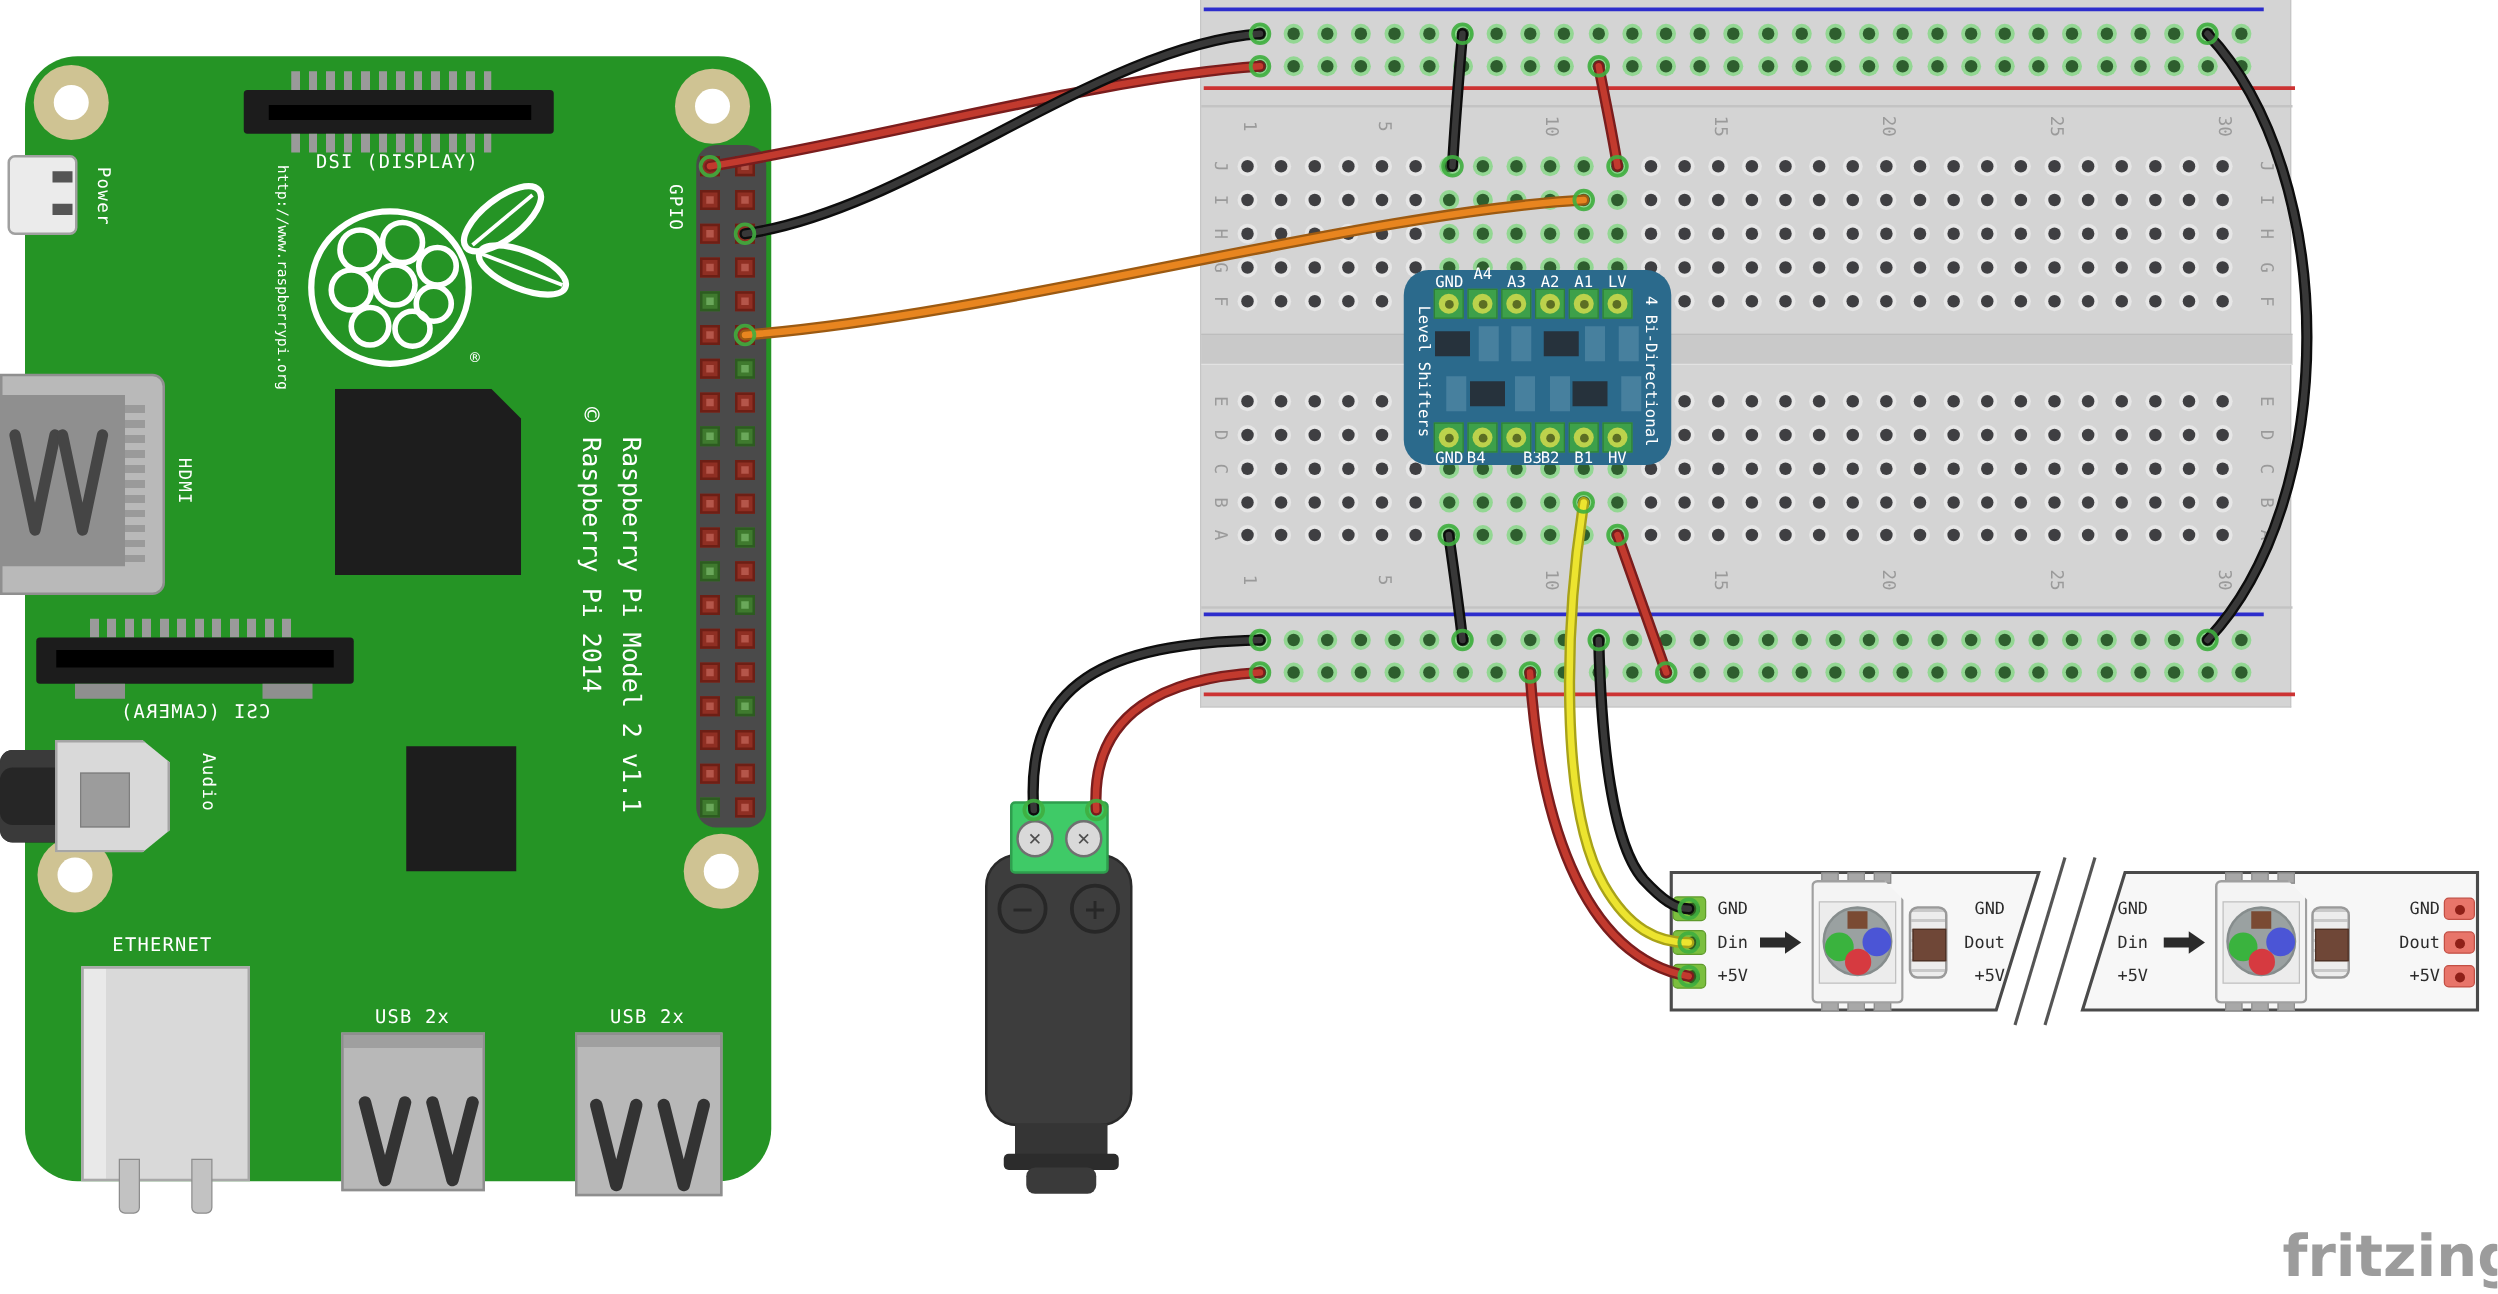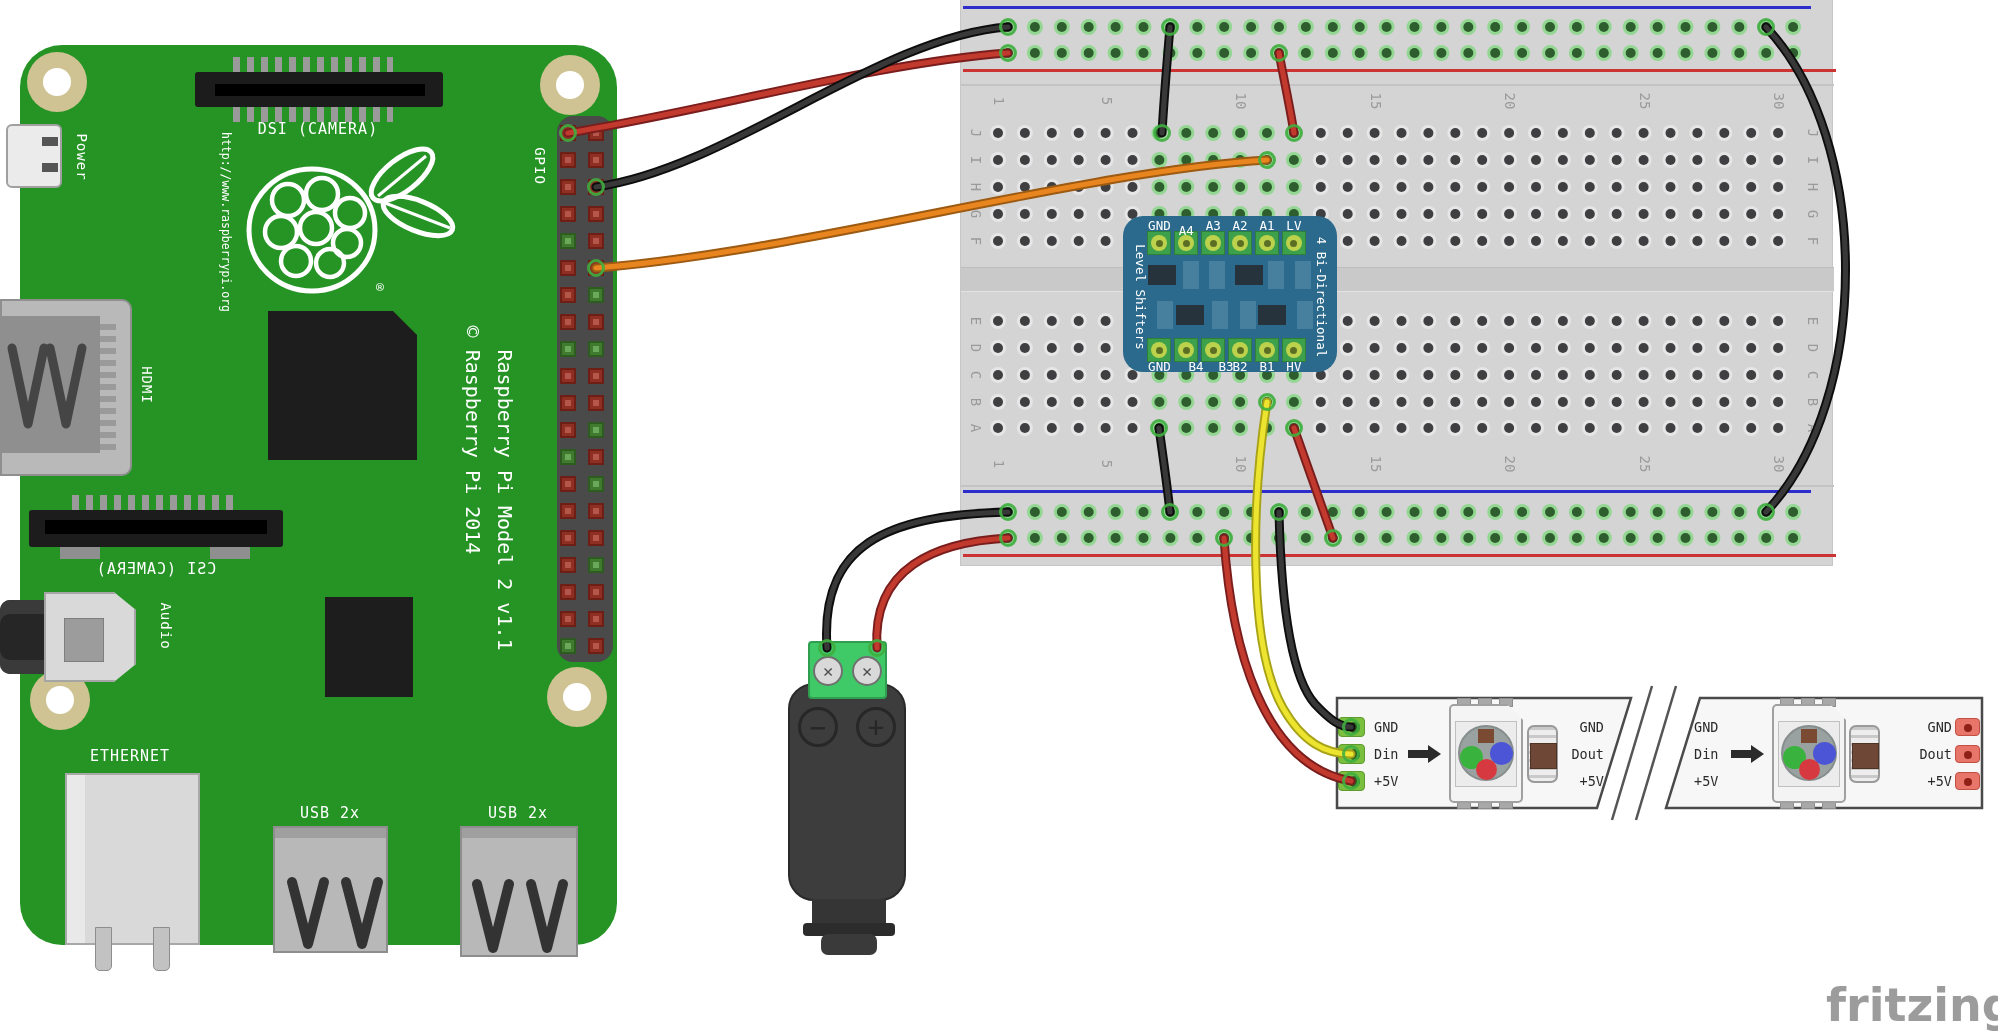--- a/index.html
+++ b/index.html
@@ -66,21 +66,21 @@
 <body>
 
 <div id="canvas">
 
   <div class="abs pi">
 
     <div class="abs comb" style="left:213px;top:12px;width:160px;height:15px;"></div>
     <div class="abs" style="left:175px;top:27px;width:248px;height:35px;background:#1c1c1c;border-radius:3px;"></div>
     <div class="abs" style="left:195px;top:39px;width:210px;height:12px;background:#000;"></div>
     <div class="abs comb" style="left:213px;top:62px;width:160px;height:15px;"></div>
-    <div class="ctext pilab" style="left:298px;top:84px;">DSI (CAMERA)</div>
+    <div class="ctext pilab" style="left:298px;top:84px;">DSI (DISPLAY)</div>
 
     <div class="abs mount" style="left:7px;top:7px;"></div>
     <div class="abs mount" style="left:520px;top:10px;"></div>
     <div class="abs mount" style="left:10px;top:625px;"></div>
     <div class="abs mount" style="left:527px;top:622px;"></div>
 
     <div class="abs" style="left:-14px;top:79px;width:56px;height:64px;background:#ebebeb;border:2px solid #a0a0a0;border-radius:6px;box-sizing:border-box;"></div>
     <div class="abs" style="left:22px;top:92px;width:16px;height:9px;background:#555;"></div>
     <div class="abs" style="left:22px;top:118px;width:16px;height:9px;background:#555;"></div>
     <div class="vtext pilab-sm" style="left:62px;top:112px;">Power</div>
@@ -1107,21 +1107,21 @@
     <div class="shcomp-d" style="left:135px;top:89px;width:28px;height:20px;"></div>
     <div class="shcomp-l" style="left:174px;top:85px;width:16px;height:28px;"></div>
     <div id="shifter-pads">
         <div class="pad" style="left: 24.4px; top: 15px;">
           <i></i>
         </div>
         <div class="shlab" style="left: 36.4px; top: 9px;">GND</div>
         <div class="pad" style="left: 51.3px; top: 15px;">
           <i></i>
         </div>
-        <div class="shlab" style="left: 63.3px; top: 14px;">A4</div>
+        <div class="shlab" style="left: 63.3px; top: 3px;">A4</div>
         <div class="pad" style="left: 78.2px; top: 15px;">
           <i></i>
         </div>
         <div class="shlab" style="left: 90.2px; top: 9px;">A3</div>
         <div class="pad" style="left: 105.1px; top: 15px;">
           <i></i>
         </div>
         <div class="shlab" style="left: 117.1px; top: 9px;">A2</div>
         <div class="pad" style="left: 132px; top: 15px;">
           <i></i>
@@ -1131,21 +1131,21 @@
           <i></i>
         </div>
         <div class="shlab" style="left: 170.9px; top: 9px;">LV</div>
         <div class="pad" style="left: 24.4px; top: 122px;">
           <i></i>
         </div>
         <div class="shlab" style="left: 36.4px; top: 150px;">GND</div>
         <div class="pad" style="left: 51.3px; top: 122px;">
           <i></i>
         </div>
-        <div class="shlab" style="left: 73px; top: 150px;">B4</div>
+        <div class="shlab" style="left: 58px; top: 150px;">B4</div>
         <div class="pad" style="left: 78.2px; top: 122px;">
           <i></i>
         </div>
         <div class="shlab" style="left: 103px; top: 150px;">B3</div>
         <div class="pad" style="left: 105.1px; top: 122px;">
           <i></i>
         </div>
         <div class="shlab" style="left: 117.1px; top: 150px;">B2</div>
         <div class="pad" style="left: 132px; top: 122px;">
           <i></i>

